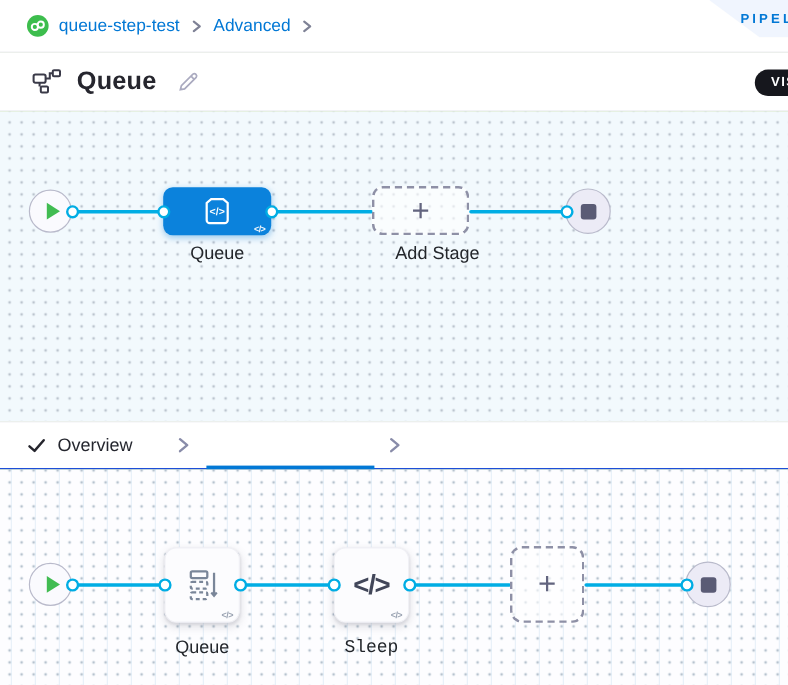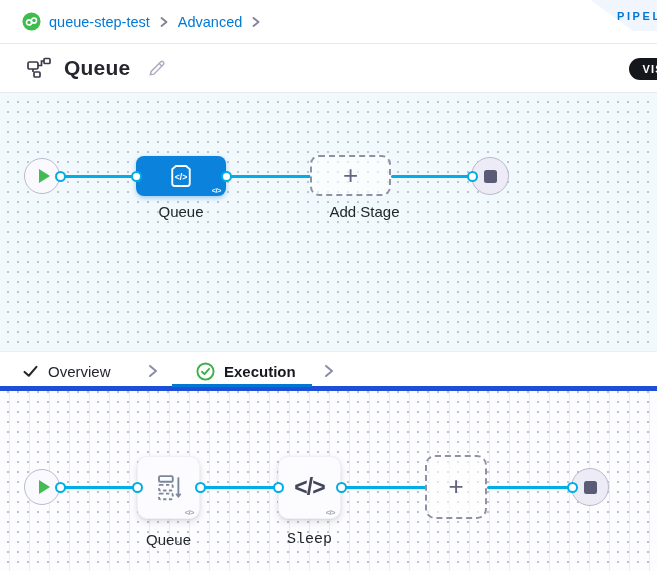--- a/index.html
+++ b/index.html
@@ -63,21 +63,21 @@
   .nodelabel { position:absolute; font-size:15px; color:#23262B; text-align:center; z-index:3; }
 
   .stepcard { position:absolute; width:63px; height:63px; border-radius:10px; background:#FCFCFE;
     border:1px solid #F0F0F5; box-shadow:0 3px 7px rgba(96,97,112,0.18), 0 1px 2px rgba(40,41,61,0.08);
     display:flex; align-items:center; justify-content:center; z-index:3; cursor:pointer; }
   .stepcard .codebadge { color:#9AA3B2; }
   .codeglyph { font-size:23px; font-weight:600; color:#414659; letter-spacing:-1px; }
 
   
   .tabbar { position:relative; height:40px; background:#fff; border-top:1px solid #EDEEF2;
-    border-bottom:5px solid #1d4ed8; z-index:5; }
+    border-bottom:1px solid #1d4ed8; z-index:5; }
   .tabitem { position:absolute; top:0; height:38px; display:flex; align-items:center; gap:9px; cursor:pointer; }
   .tablabel { font-size:15px; color:#24262E; }
   .tablabel.bold { font-weight:bold; color:#17191F; }
   .tabsep { position:absolute; top:12px; display:flex; }
   .underline { position:absolute; left:172px; bottom:-1px; width:140px; height:3px; background:#0278D5; }
 </style>
 </head>
 <body>
 
 <div class="app">
@@ -170,27 +170,20 @@
       <svg width="17" height="17" viewBox="0 0 20 20">
         <polyline points="3,10.5 8,15 17,4.5" fill="none" stroke="#26262E" stroke-width="2.4" stroke-linecap="round" stroke-linejoin="round"></polyline>
       </svg>
       <span class="tablabel">Overview</span>
     </div>
     <span class="tabsep" style="left:147px;">
       <svg width="12" height="14">
           <polyline points="3,2 9,7 3,12" fill="none" stroke="#898CA9" stroke-width="2" stroke-linecap="round" stroke-linejoin="round"></polyline>
         </svg>
     </span>
-    <div class="tabitem" style="left:196px;">
-      <svg width="19" height="19" viewBox="0 0 20 20">
-        <circle cx="10" cy="10" r="8.5" fill="#fff" stroke="#3FAE49" stroke-width="2"></circle>
-        <polyline points="6.3,10.3 8.9,12.8 13.8,7.3" fill="none" stroke="#3FAE49" stroke-width="2" stroke-linecap="round" stroke-linejoin="round"></polyline>
-      </svg>
-      <span class="tablabel bold">Execution</span>
-    </div>
     <span class="tabsep" style="left:323px;">
       <svg width="12" height="14">
           <polyline points="3,2 9,7 3,12" fill="none" stroke="#898CA9" stroke-width="2" stroke-linecap="round" stroke-linejoin="round"></polyline>
         </svg>
     </span>
     <div class="underline"></div>
   </div>
 
   <div class="canvas canvas-bottom">
     <div class="cline" style="left:60px; top:94.5px; width:79px;"></div>

